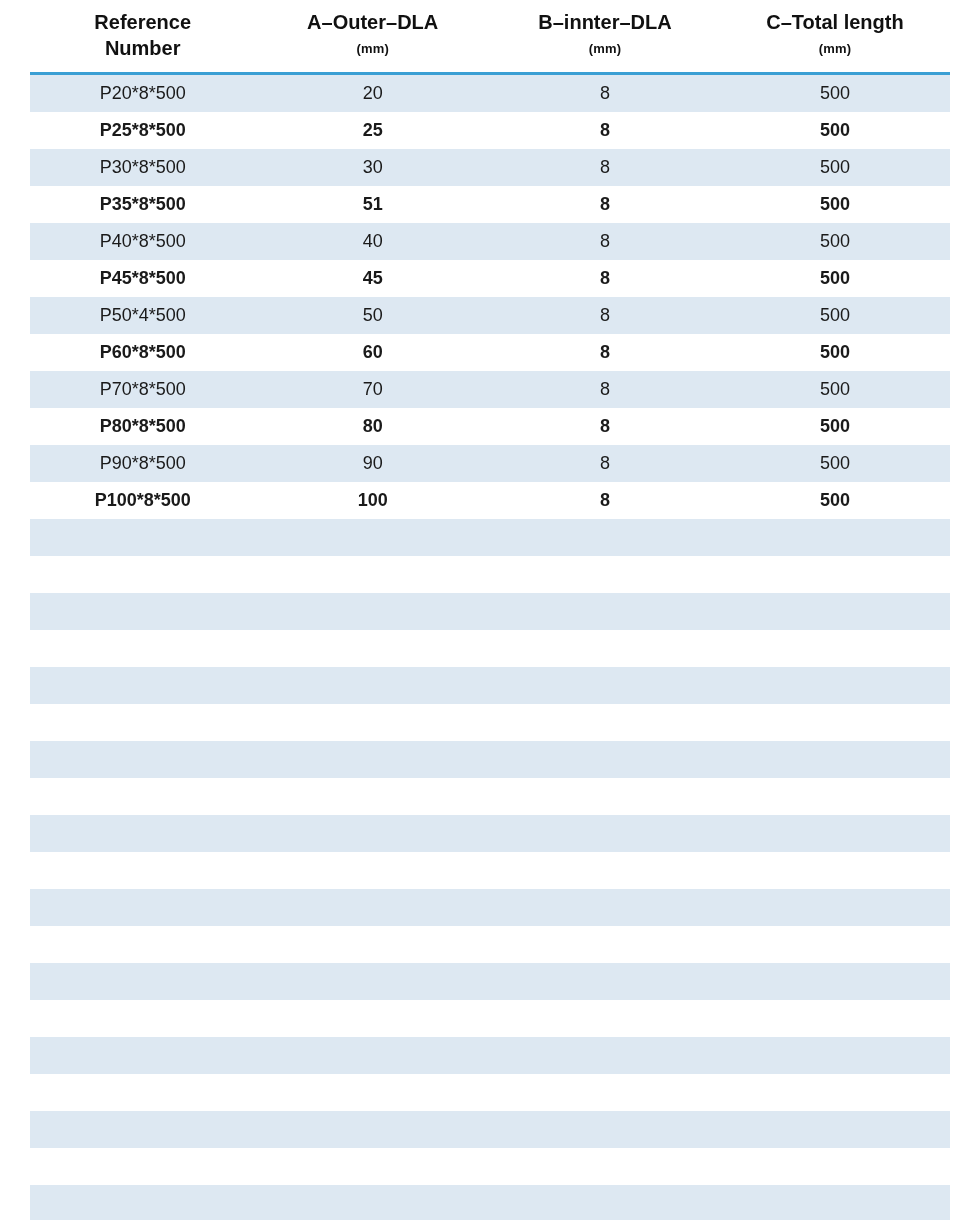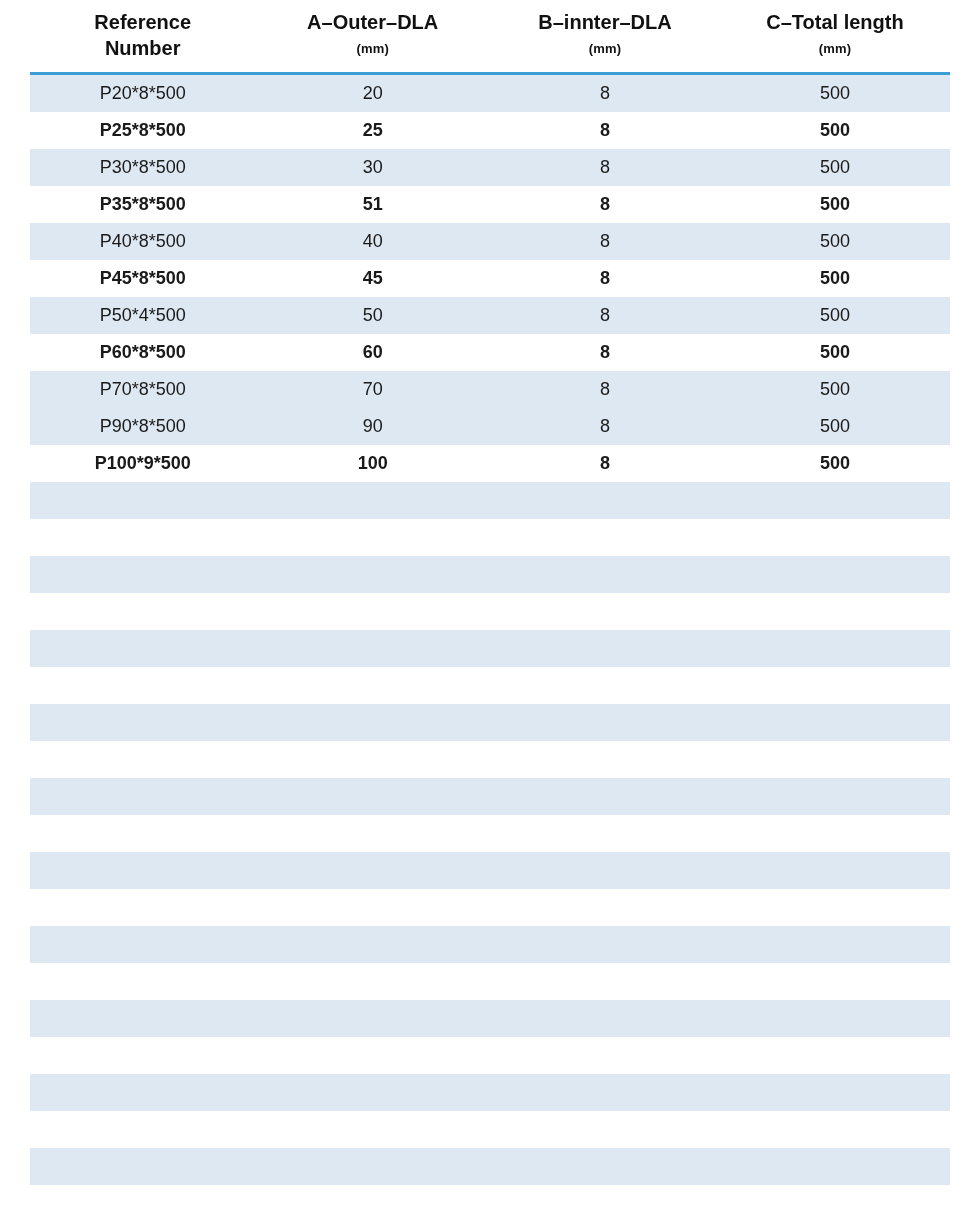--- a/index.html
+++ b/index.html
@@ -162,28 +162,34 @@
           <td>60</td>
           <td>8</td>
           <td>500</td>
         </tr>
         <tr class="odd">
           <td class="ref">P70*8*500</td>
           <td>70</td>
           <td>8</td>
           <td>500</td>
         </tr>
+        <tr class="even">
+          <td class="ref">P80*8*500</td>
+          <td>80</td>
+          <td>8</td>
+          <td>500</td>
+        </tr>
         <tr class="odd">
           <td class="ref">P90*8*500</td>
           <td>90</td>
           <td>8</td>
           <td>500</td>
         </tr>
         <tr class="even">
-          <td class="ref">P100*9*500</td>
+          <td class="ref">P100*8*500</td>
           <td>100</td>
           <td>8</td>
           <td>500</td>
         </tr>
         <tr class="odd filler">
           <td class="ref"></td>
           <td></td>
           <td></td>
           <td></td>
         </tr>

